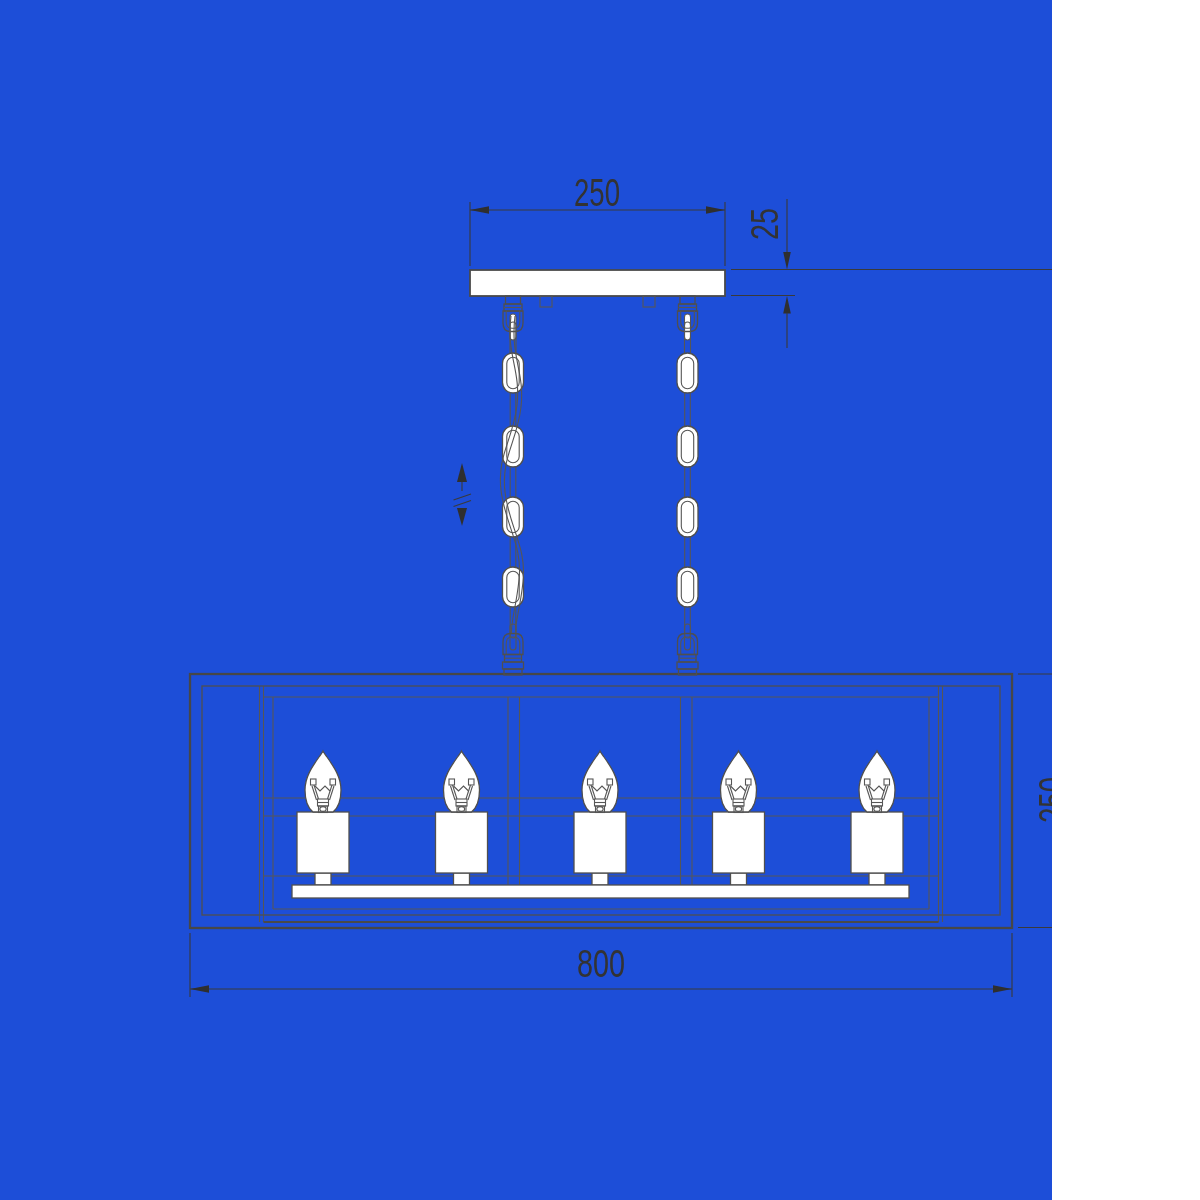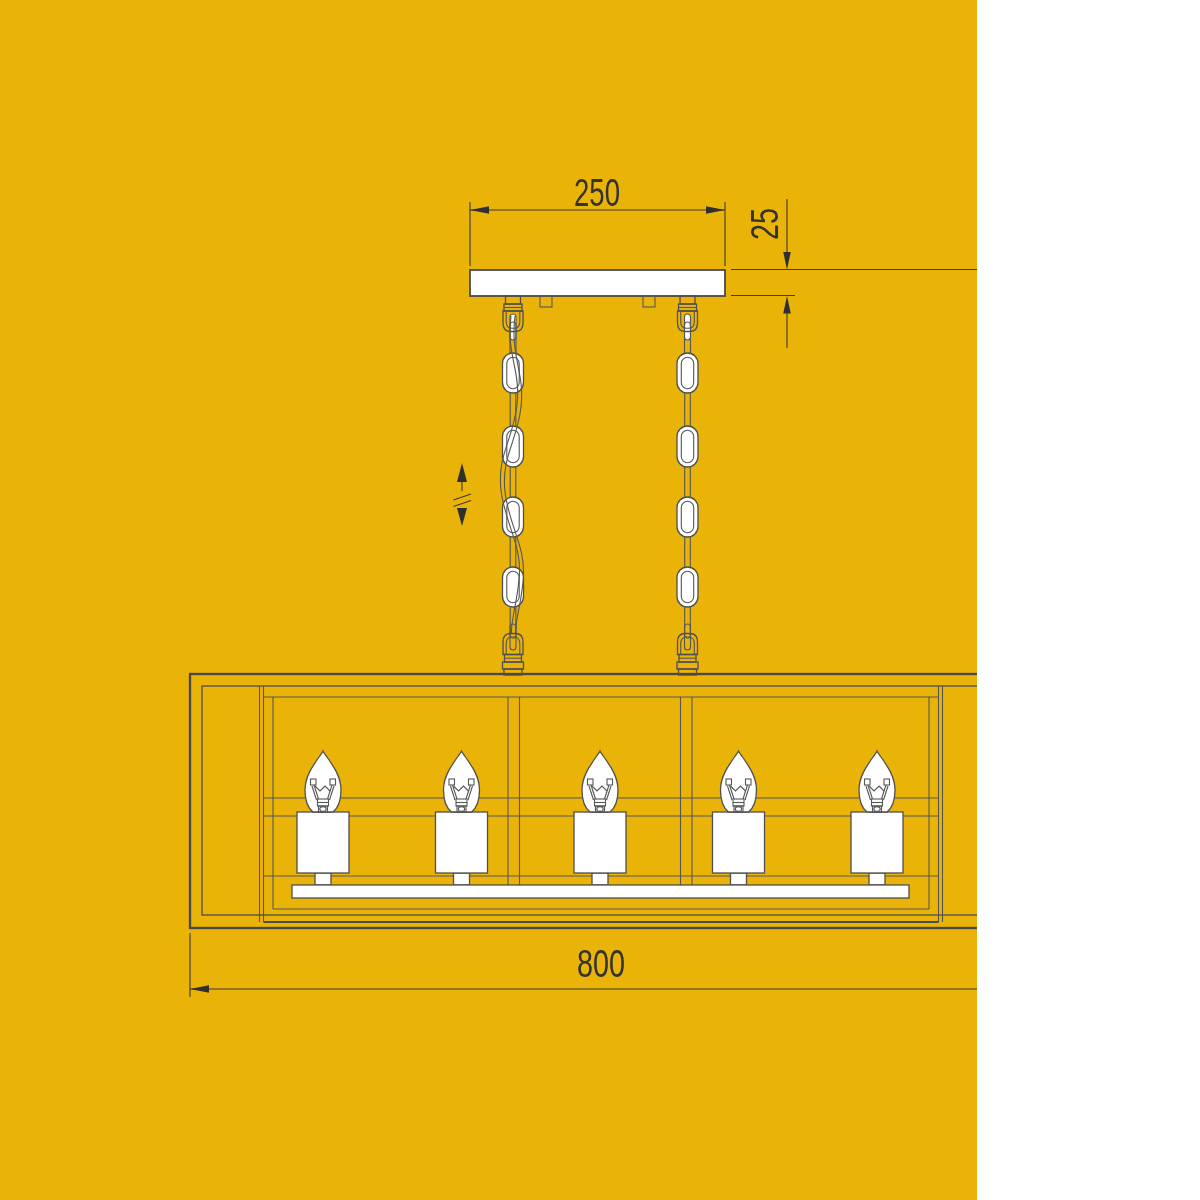--- a/index.html
+++ b/index.html
@@ -1,16 +1,16 @@
 <!DOCTYPE html>
 <html><head>
 <meta charset="utf-8">
 <style>
   html,body{margin:0;padding:0;background:#ffffff;}
-  .canvas{position:relative;width:977px;height:1200px;background:#eab308;overflow:hidden;}
+  .canvas{position:relative;width:1052px;height:1200px;background:#1d4ed8;overflow:hidden;}
   svg{position:absolute;left:0;top:0;}
   .geo{stroke:#4f4f4f;fill:none;stroke-width:1.3;}
   .geo-heavy{stroke:#474747;fill:none;stroke-width:2.3;}
   .geo-med{stroke:#4a4a4a;fill:none;stroke-width:1.8;}
   .geo-thin{stroke:#565656;fill:none;stroke-width:1.1;}
   .white{fill:#ffffff;}
   .dim{stroke:#3a3a3a;fill:none;stroke-width:1.1;}
   .dim-arrow{fill:#2f2f2f;stroke:none;}
   .dim-text{font-family:"Liberation Sans","DejaVu Sans",sans-serif;font-size:38px;fill:#333333;}
 </style>

